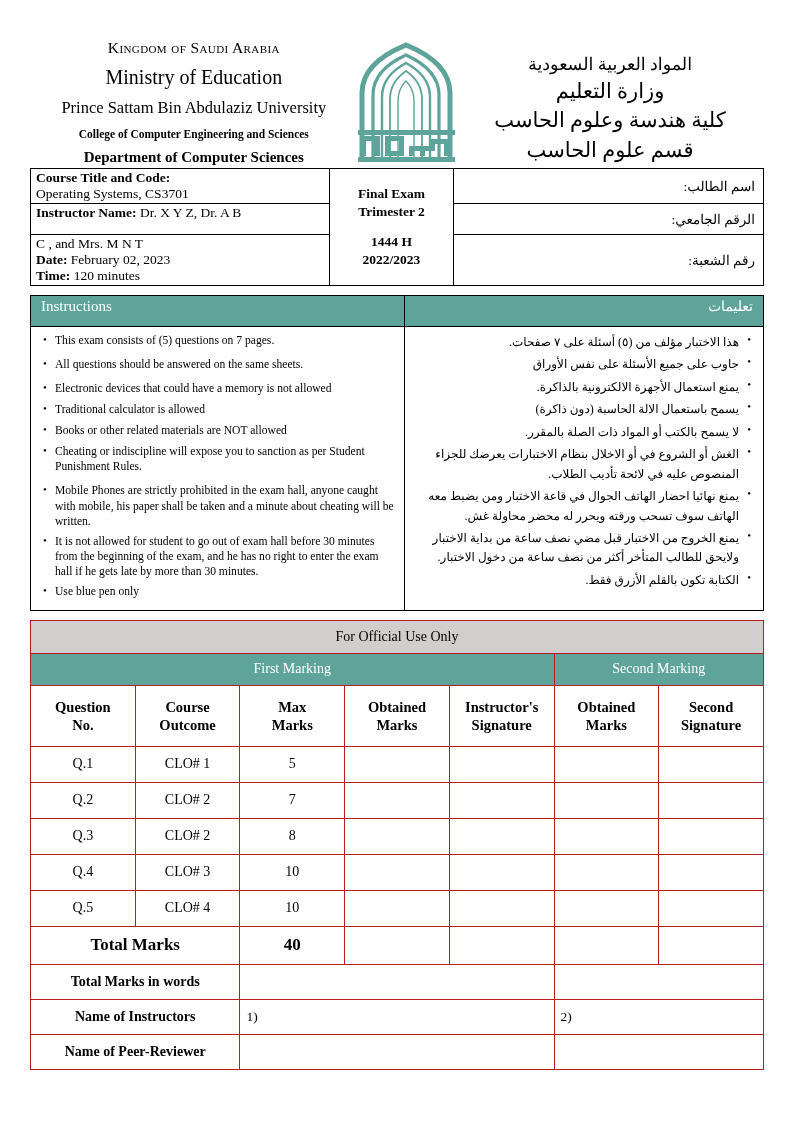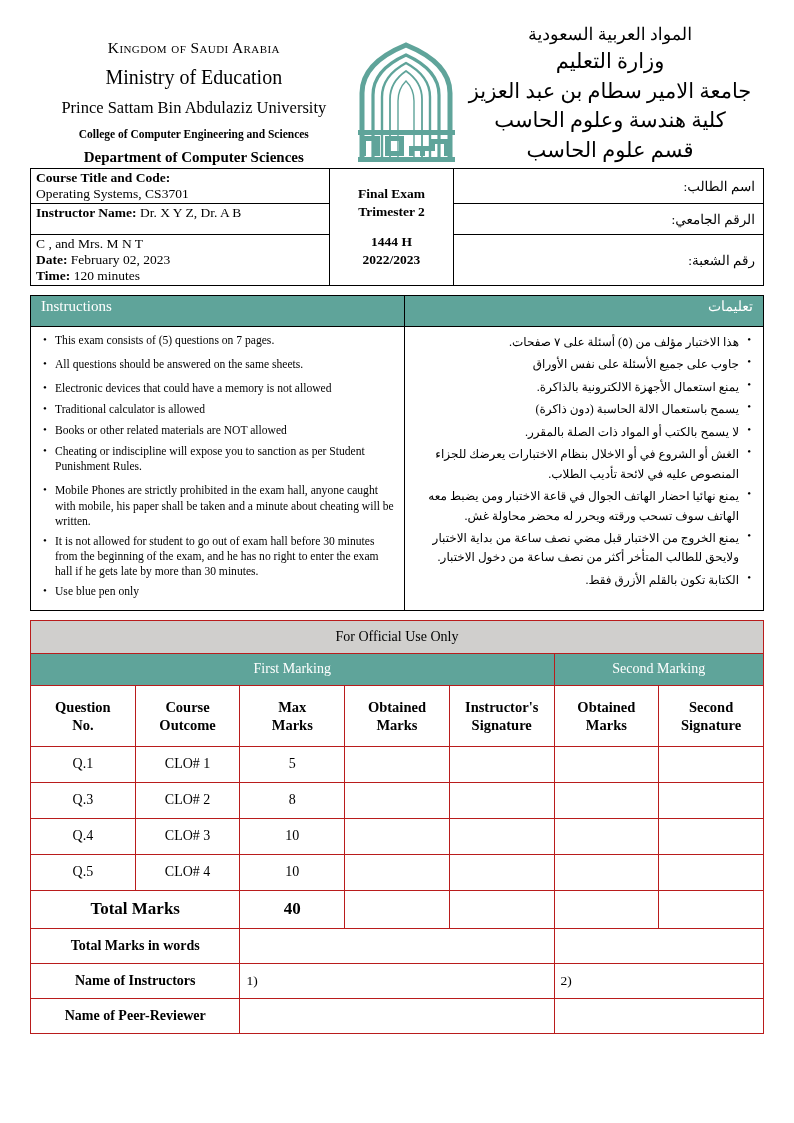--- a/index.html
+++ b/index.html
@@ -243,21 +243,20 @@
           <rect x="76" y="98" width="5" height="12"></rect>
           <rect x="76" y="98" width="19" height="5"></rect>
           <rect x="90" y="98" width="5" height="17"></rect>
         </g>
       </svg>
     </div>
 
     <div class="hdr-col-ar">
       <div class="ar-line big">المواد العربية السعودية</div>
       <div class="ar-line">وزارة التعليم</div>
-      <div class="ar-line">جامعة الامير سطام بن عبد العزيز</div>
       <div class="ar-line">كلية هندسة وعلوم الحاسب</div>
       <div class="ar-line">قسم علوم الحاسب</div>
     </div>
   </div>
 
   <table class="info-table">
     <tbody>
         <tr class="info-row-h1">
       <td class="info-left">
         <div class="lbl">Course Title and Code:</div>
@@ -382,20 +381,29 @@
     <tr class="mt-row">
       <td>Q.1</td>
       <td>CLO# 1</td>
       <td>5</td>
       <td></td>
       <td></td>
       <td></td>
       <td></td>
     </tr>
     <tr class="mt-row">
+      <td>Q.2</td>
+      <td>CLO# 2</td>
+      <td>7</td>
+      <td></td>
+      <td></td>
+      <td></td>
+      <td></td>
+    </tr>
+    <tr class="mt-row">
       <td>Q.3</td>
       <td>CLO# 2</td>
       <td>8</td>
       <td></td>
       <td></td>
       <td></td>
       <td></td>
     </tr>
     <tr class="mt-row">
       <td>Q.4</td>

